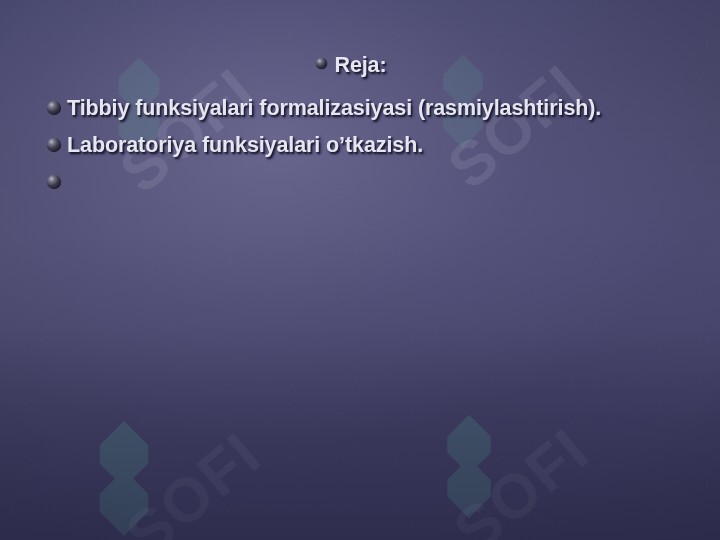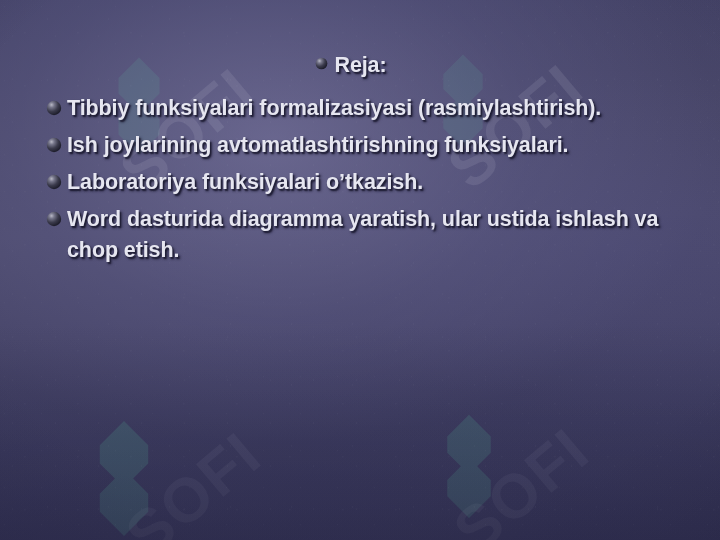--- a/index.html
+++ b/index.html
@@ -202,69 +202,52 @@
                 <stop offset="64%" stop-color="#3b3b4c"></stop>
                 <stop offset="100%" stop-color="#1e1e2c"></stop>
               </radialGradient>
             </defs>
             <circle cx="10" cy="10" r="9" fill="url(#sph1)"></circle>
           </svg>
         </span>
         <span class="bullet-text">Tibbiy funksiyalari formalizasiyasi (rasmiylashtirish).</span>
       </div>
 
+
+
       <div class="bullet-row">
         <span class="bullet-mark">
           <svg viewBox="0 0 20 20" aria-hidden="true">
             <defs>
-              <radialGradient id="sph2" cx="33%" cy="28%" r="72%">
-                <stop offset="0%" stop-color="#b9b9c6"></stop>
-                <stop offset="26%" stop-color="#76768a"></stop>
-                <stop offset="64%" stop-color="#3b3b4c"></stop>
-                <stop offset="100%" stop-color="#1e1e2c"></stop>
-              </radialGradient>
-            </defs>
-            <circle cx="10" cy="10" r="9" fill="url(#sph2)"></circle>
-          </svg>
-        </span>
-        <span class="bullet-text">Ish joylarining avtomatlashtirishning funksiyalari.</span>
-      </div>
-
+              <radialGradient id="sph4" cx="33%" cy="28%" r="72%">
+                <stop offset="0%" stop-color="#b9b9c6"></stop>
+                <stop offset="26%" stop-color="#76768a"></stop>
+                <stop offset="64%" stop-color="#3b3b4c"></stop>
+                <stop offset="100%" stop-color="#1e1e2c"></stop>
+              </radialGradient>
+            </defs>
+            <circle cx="10" cy="10" r="9" fill="url(#sph4)"></circle>
+          </svg>
+        </span>
+        <span class="bullet-text">Laboratoriya funksiyalari o’tkazish.</span>
+      </div>
 
       <div class="bullet-row">
         <span class="bullet-mark">
           <svg viewBox="0 0 20 20" aria-hidden="true">
             <defs>
-              <radialGradient id="sph4" cx="33%" cy="28%" r="72%">
-                <stop offset="0%" stop-color="#b9b9c6"></stop>
-                <stop offset="26%" stop-color="#76768a"></stop>
-                <stop offset="64%" stop-color="#3b3b4c"></stop>
-                <stop offset="100%" stop-color="#1e1e2c"></stop>
-              </radialGradient>
-            </defs>
-            <circle cx="10" cy="10" r="9" fill="url(#sph4)"></circle>
-          </svg>
-        </span>
-        <span class="bullet-text">Laboratoriya funksiyalari o’tkazish.</span>
-      </div>
-
-      <div class="bullet-row">
-        <span class="bullet-mark">
-          <svg viewBox="0 0 20 20" aria-hidden="true">
-            <defs>
               <radialGradient id="sph5" cx="33%" cy="28%" r="72%">
                 <stop offset="0%" stop-color="#b9b9c6"></stop>
                 <stop offset="26%" stop-color="#76768a"></stop>
                 <stop offset="64%" stop-color="#3b3b4c"></stop>
                 <stop offset="100%" stop-color="#1e1e2c"></stop>
               </radialGradient>
             </defs>
             <circle cx="10" cy="10" r="9" fill="url(#sph5)"></circle>
           </svg>
         </span>
-        <span class="bullet-text">Word dasturida diagramma yaratish, ular ustida ishlash va chop etish.</span>
       </div>
 
     </div>
   </div>
 
   <div id="grain"></div>
 </div>
 
 </body></html>

